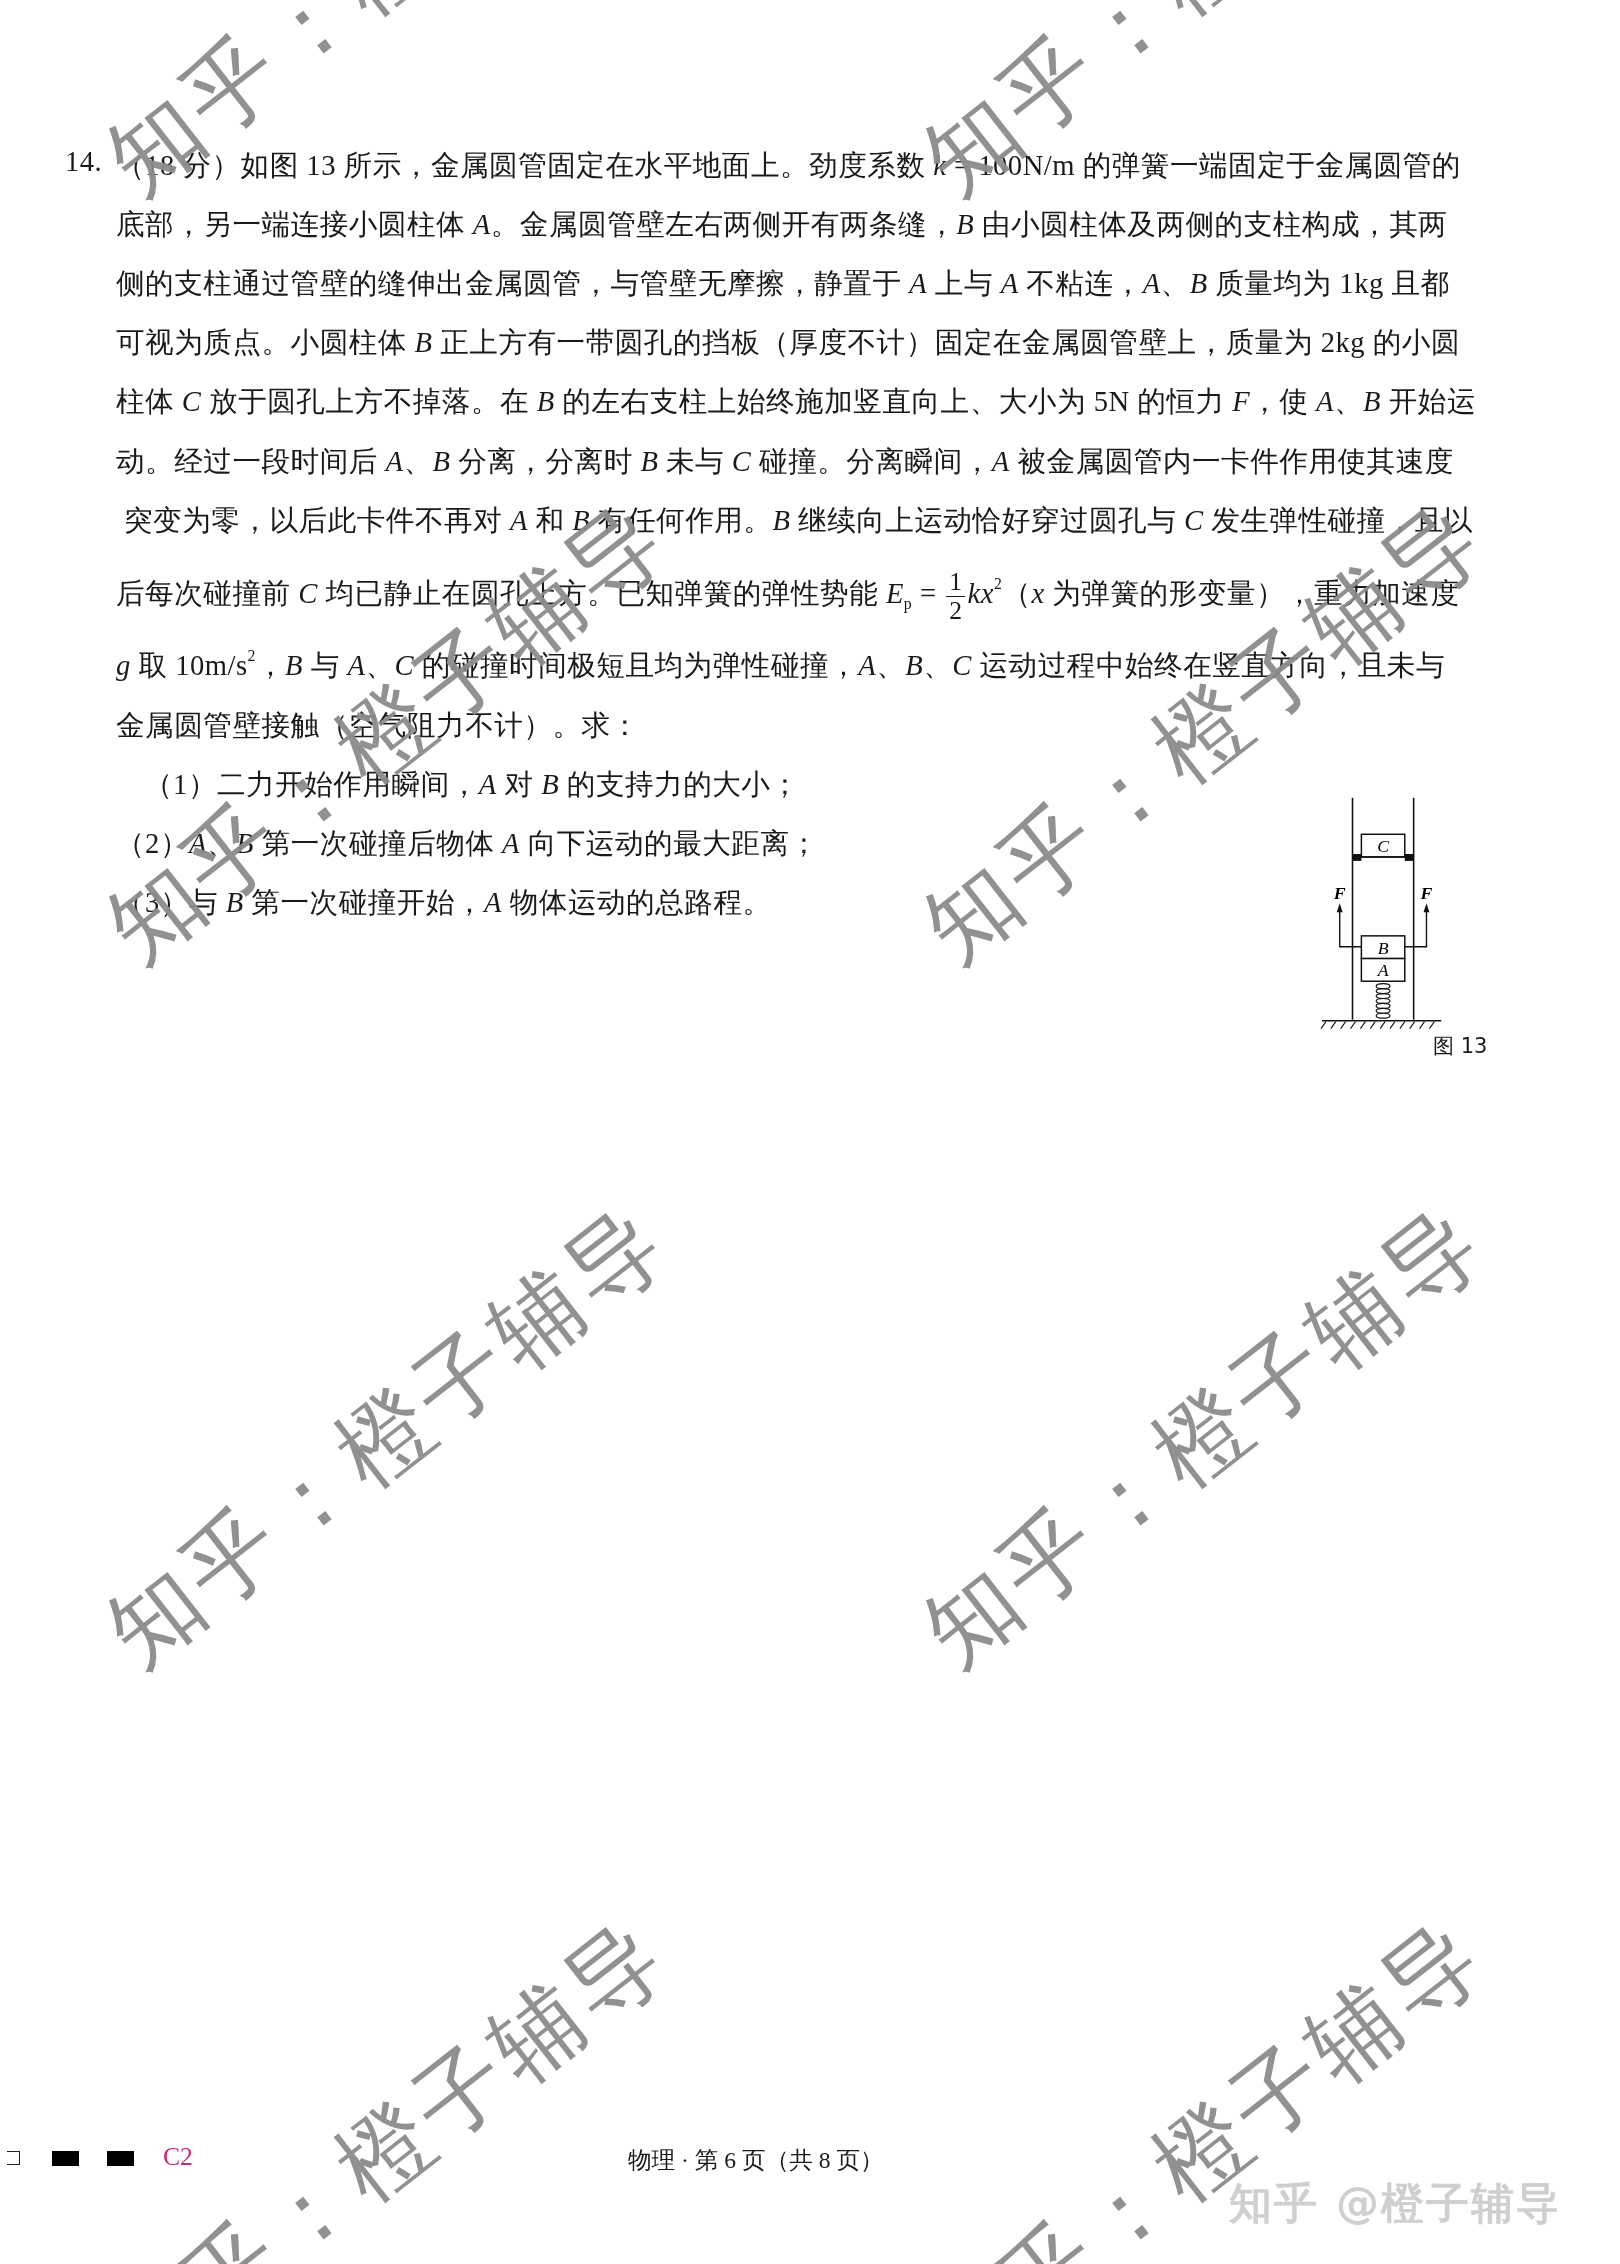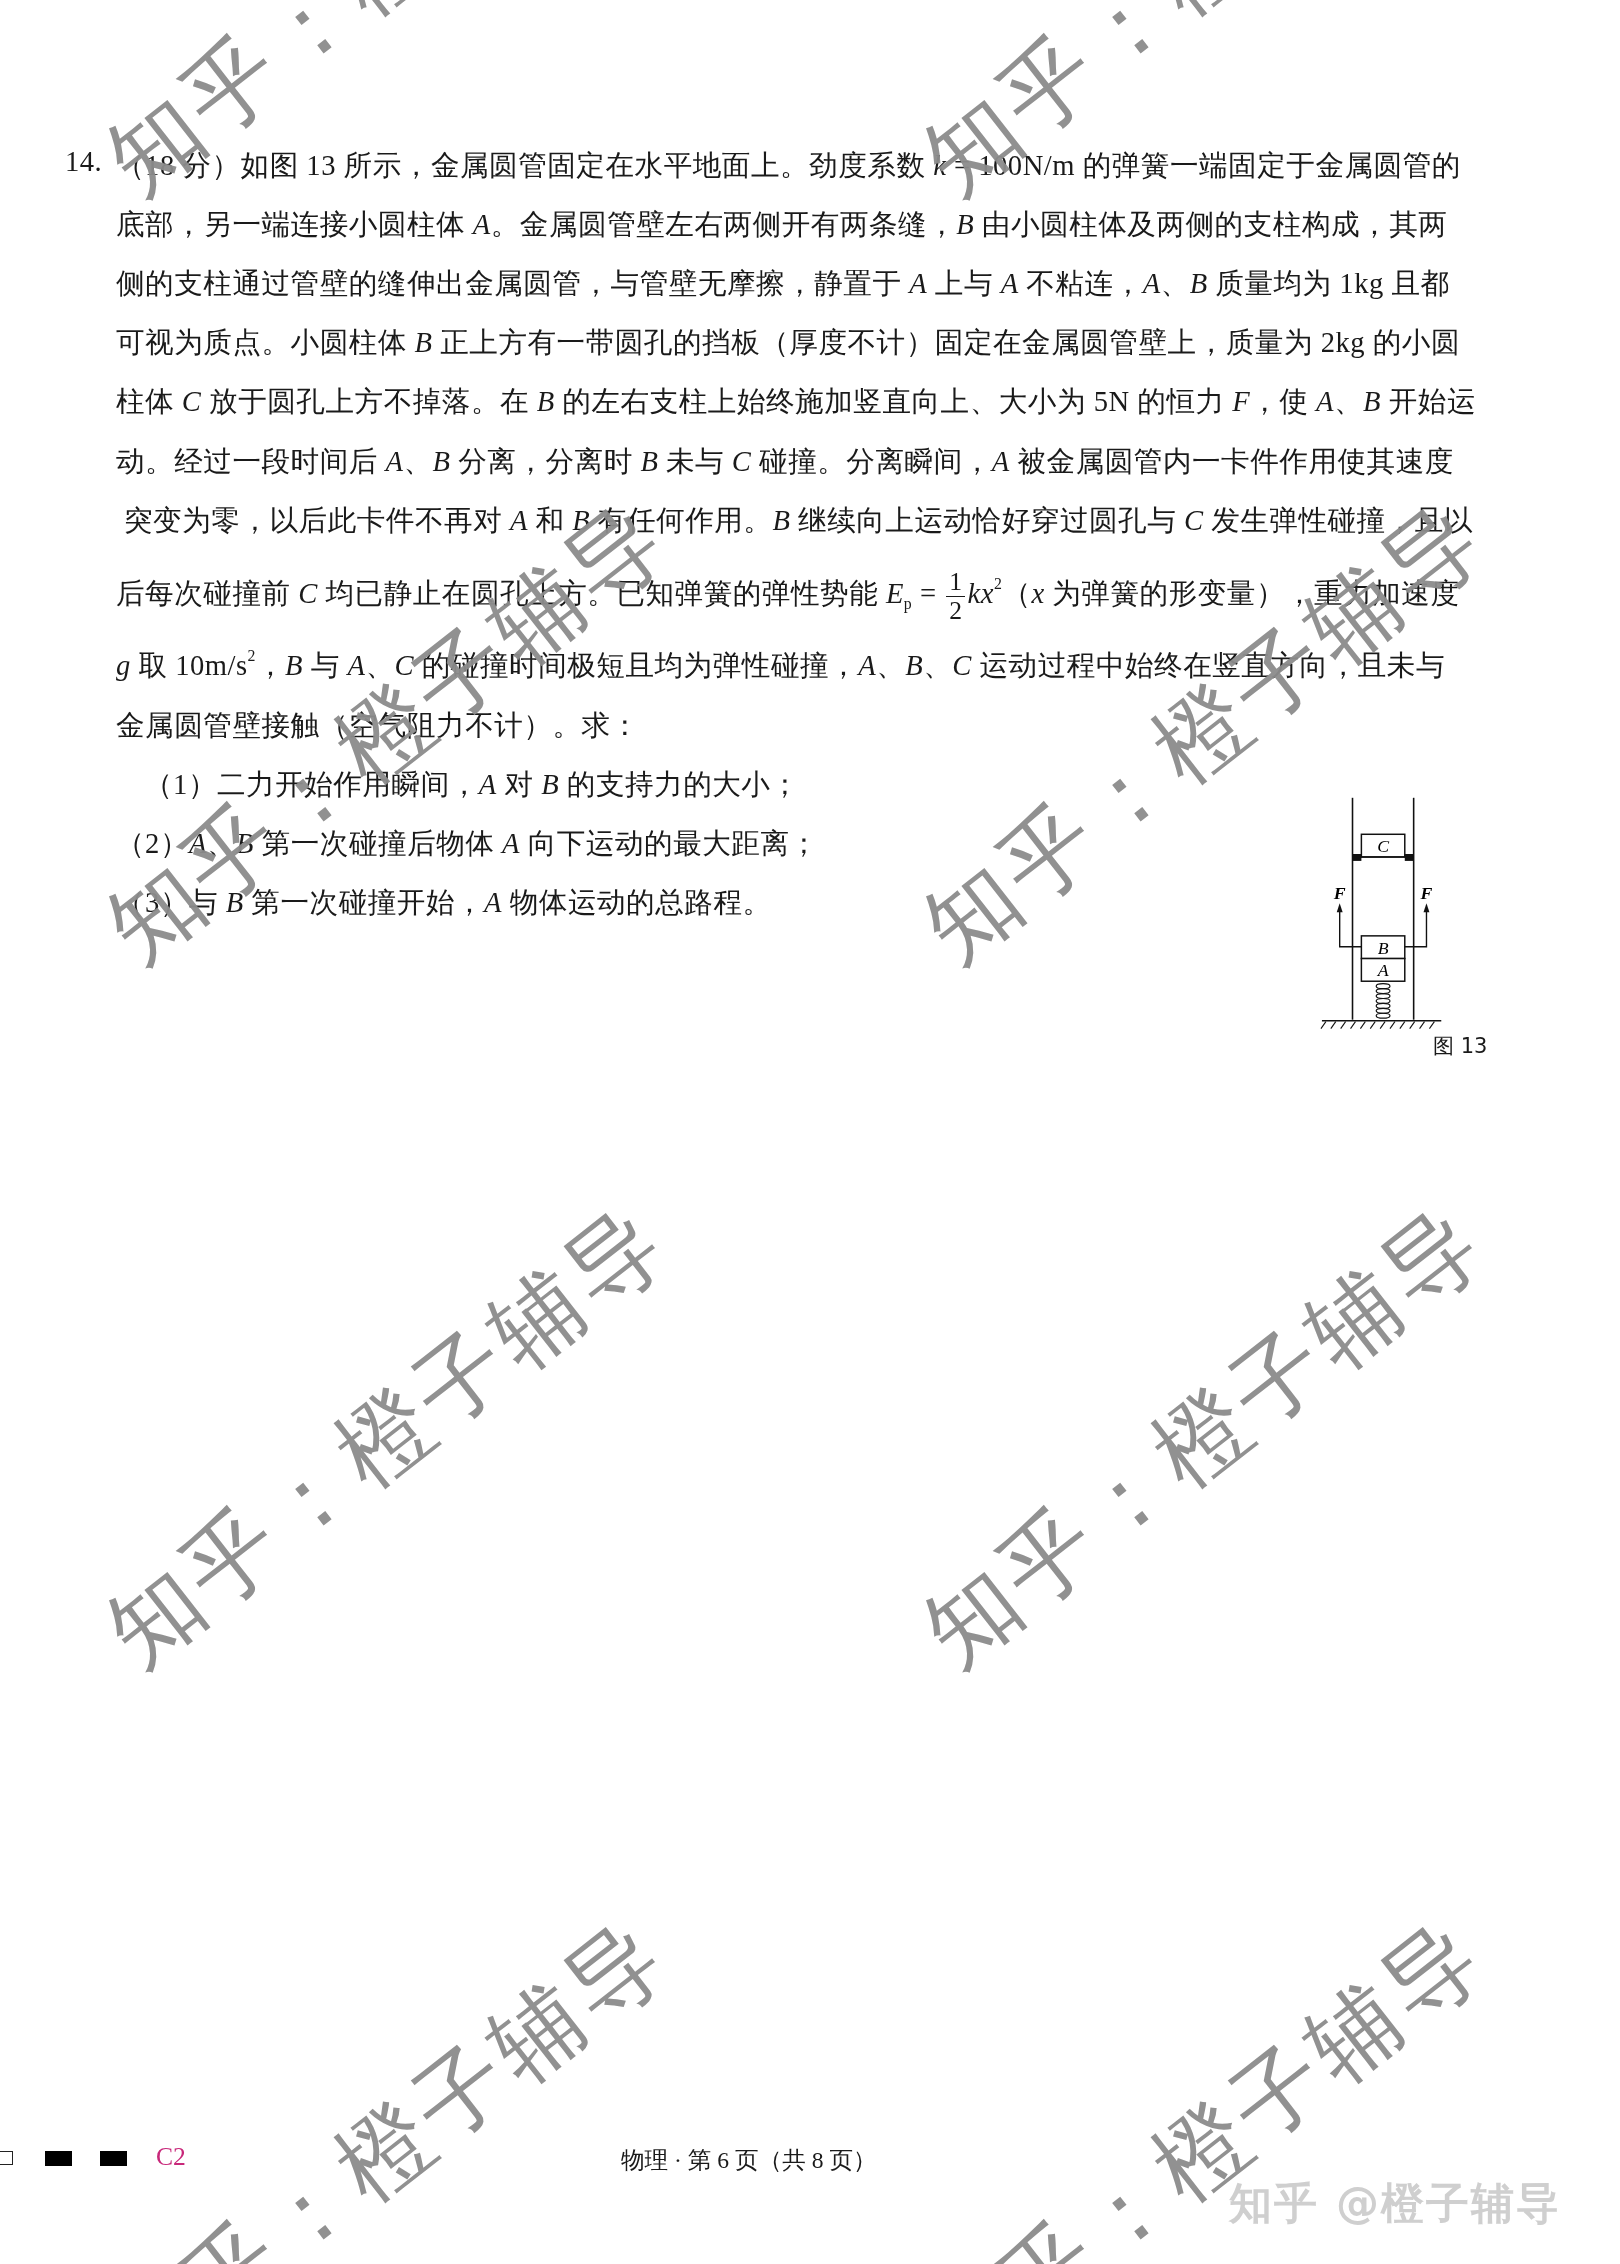--- a/index.html
+++ b/index.html
@@ -10,21 +10,21 @@
   .line { position:absolute; white-space:nowrap; letter-spacing:0.5px; }
   .qnum { position:absolute; left:0; }
   .it { font-style:italic; }
   .frac { display:inline-block; vertical-align:middle; text-align:center; font-size:25.6px; line-height:27.6px; margin:0 2px; }
   .frac .num { display:block; border-bottom:1.5px solid #1a1a1a; padding:0 3px; }
   .frac .den { display:block; }
   sup { font-size:15.8px; vertical-align:13.8px; }
   sub { font-size:15.8px; vertical-align:-5.9px; }
   .figure { position:absolute; left:1310px; top:783px; width:158px; height:286px; }
   .fig-caption { position:absolute; left:1433px; top:1032px; font-size:21px; font-family:"DejaVu Sans",sans-serif; }
-  .footer { position:absolute; top:2142px; left:0; width:1348px; height:39px; font-size:22.7px; }
+  .footer { position:absolute; top:2142px; left:7px; width:1348px; height:39px; font-size:22.7px; }
   .mark-hollow { position:absolute; left:0; top:8.9px; width:11.8px; height:11.8px; border:1.5px solid #222; border-left:none; }
   .mark-solid { position:absolute; top:8.9px; width:26.6px; height:14.8px; background:#000; }
   .mark-code { position:absolute; left:156px; top:0px; color:#c8287a; font-size:25.6px; }
   .footer-center { position:absolute; left:621px; top:2px; font-size:23.6px;text-align:right; }
   .zhihu-tag { position:absolute; left:1229px; top:2175px; font-size:43px; color:#cfcfcf;
                font-family:"DejaVu Sans",sans-serif; font-weight:bold; letter-spacing:2px; }
   .wm { position:absolute; color:#8c8c8c; font-family:"DejaVu Sans",sans-serif; font-size:91px;
         transform-origin:left bottom; transform:rotate(-38deg); white-space:nowrap; opacity:0.95;
         pointer-events:none; letter-spacing:5.9px; }
 </style>

